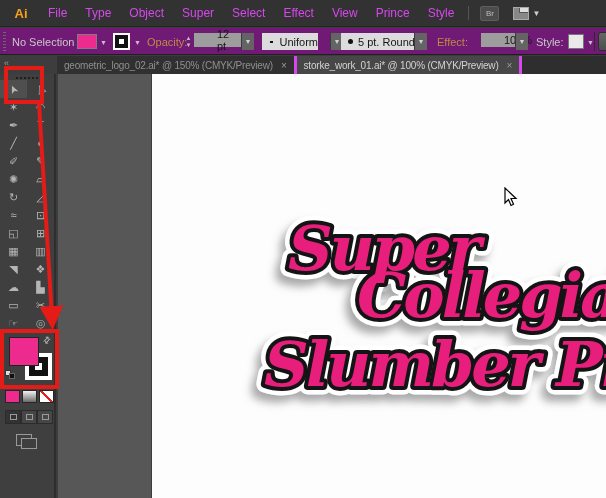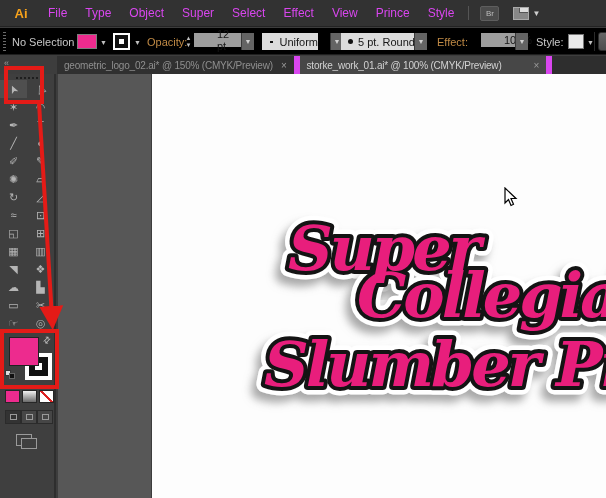--- a/index.html
+++ b/index.html
@@ -17,21 +17,21 @@
   .menu-item { color:#d946ef; font-size:12px; padding:4px 9px; cursor:default; }
   .menu-sep { width:1px; height:14px; background:#555; margin:0 5px; }
   .br-btn { width:19px; height:15px; margin-left:6px; background:#4c4c4c; border:1px solid #5e5e5e;
             border-radius:2px; color:#bdbdbd; font-size:8px; display:flex; align-items:center; justify-content:center; }
   .ws-btn { display:flex; align-items:center; margin-left:14px; }
   .ws-icon { width:16px; height:13px; background:#888; border:1px solid #aaa; position:relative; }
   .ws-icon::after { content:""; position:absolute; left:5px; top:0; bottom:6px; right:0; background:#ddd; border-left:1px solid #555; border-bottom:1px solid #555;}
   .ws-caret { color:#cfcfcf; font-size:8px; margin-left:3px; }
 
   
-  .controlbar { position:absolute; left:0; top:28px; width:606px; height:27px; background:#000000;
+  .controlbar { position:absolute; left:0; top:28px; width:606px; height:27px; background:#701a75;
                 border-bottom:1px solid #1f1f1f; }
   .grip-v { position:absolute; left:3px; top:4px; width:3px; height:19px;
             background-image:repeating-linear-gradient(#6a6a6a 0 1px, transparent 1px 3px); }
   .cb-label { position:absolute; top:8px; font-size:11px; color:#c8c8c8; white-space:nowrap; }
   .cb-link  { color:#c08a45; }
   .swatch-fill { position:absolute; left:77px; top:6px; width:20px; height:15px; border:1px solid #7d7d7d; }
   .mini-caret { position:absolute; top:11px; font-size:7px; color:#c0c0c0; }
   .swatch-stroke { position:absolute; left:113px; top:5px; width:17px; height:17px; background:#fff;
                    display:flex; align-items:center; justify-content:center; }
   .swatch-stroke .ring { width:13px; height:13px; background:#111; display:flex; align-items:center; justify-content:center; }
@@ -49,23 +49,23 @@
   .style-swatch { position:absolute; left:538px; top:6px; width:16px; height:15px; background:#e9e9e9; border:1px solid #777; }
   .cb-sep { position:absolute; left:561px; top:4px; width:1px; height:19px; background:#2b2b2b; }
   .doc-btn { position:absolute; left:567px; top:4px; width:88px; height:19px; border:1px solid #2c2c2c; border-radius:3px;
              background:linear-gradient(#666,#4e4e4e); color:#d8d8d8; font-size:10px;
              display:flex; align-items:center; padding-left:8px; white-space:nowrap; overflow:hidden; }
 
   
   .tabbar { position:absolute; left:0; top:56px; width:606px; height:18px; background:#2e2e2e; display:flex; }
   .tab-left-pad { width:57px; height:18px; background:#3d3d3d; color:#9a9a9a; font-size:9px; padding:2px 0 0 4px; }
   .tab { height:18px; display:flex; align-items:center; padding:0 7px; font-size:10px; letter-spacing:-0.2px;
-         border-right:6px solid #d946ef; white-space:nowrap; overflow:hidden; }
+         border-right:3px solid #d946ef; white-space:nowrap; overflow:hidden; }
   .tab.inactive { background:#303030; color:#8f8f8f; }
-  .tab.active { background:#474747; color:#d2d2d2;gap:24px; }
+  .tab.active { background:#474747; color:#d2d2d2; }
   .tab .close { margin-left:8px; font-size:10px; color:#9a9a9a; }
 
   
   .main { position:absolute; left:0; top:74px; width:606px; height:424px; }
   .toolbar { position:absolute; left:0; top:0; width:56px; height:424px; background:#3f3f3f;
              border-right:2px solid #2e2e2e; }
   .tb-grip { height:6px; display:flex; justify-content:center; align-items:center; gap:2px; padding-top:2px; }
   .tb-grip i { width:2px; height:2px; background:#1e1e1e; display:block; }
   .tools { display:grid; grid-template-columns:27px 27px; }
   .tool { height:18px; display:flex; align-items:center; justify-content:center; color:#b5b5b5; font-size:11px; }

